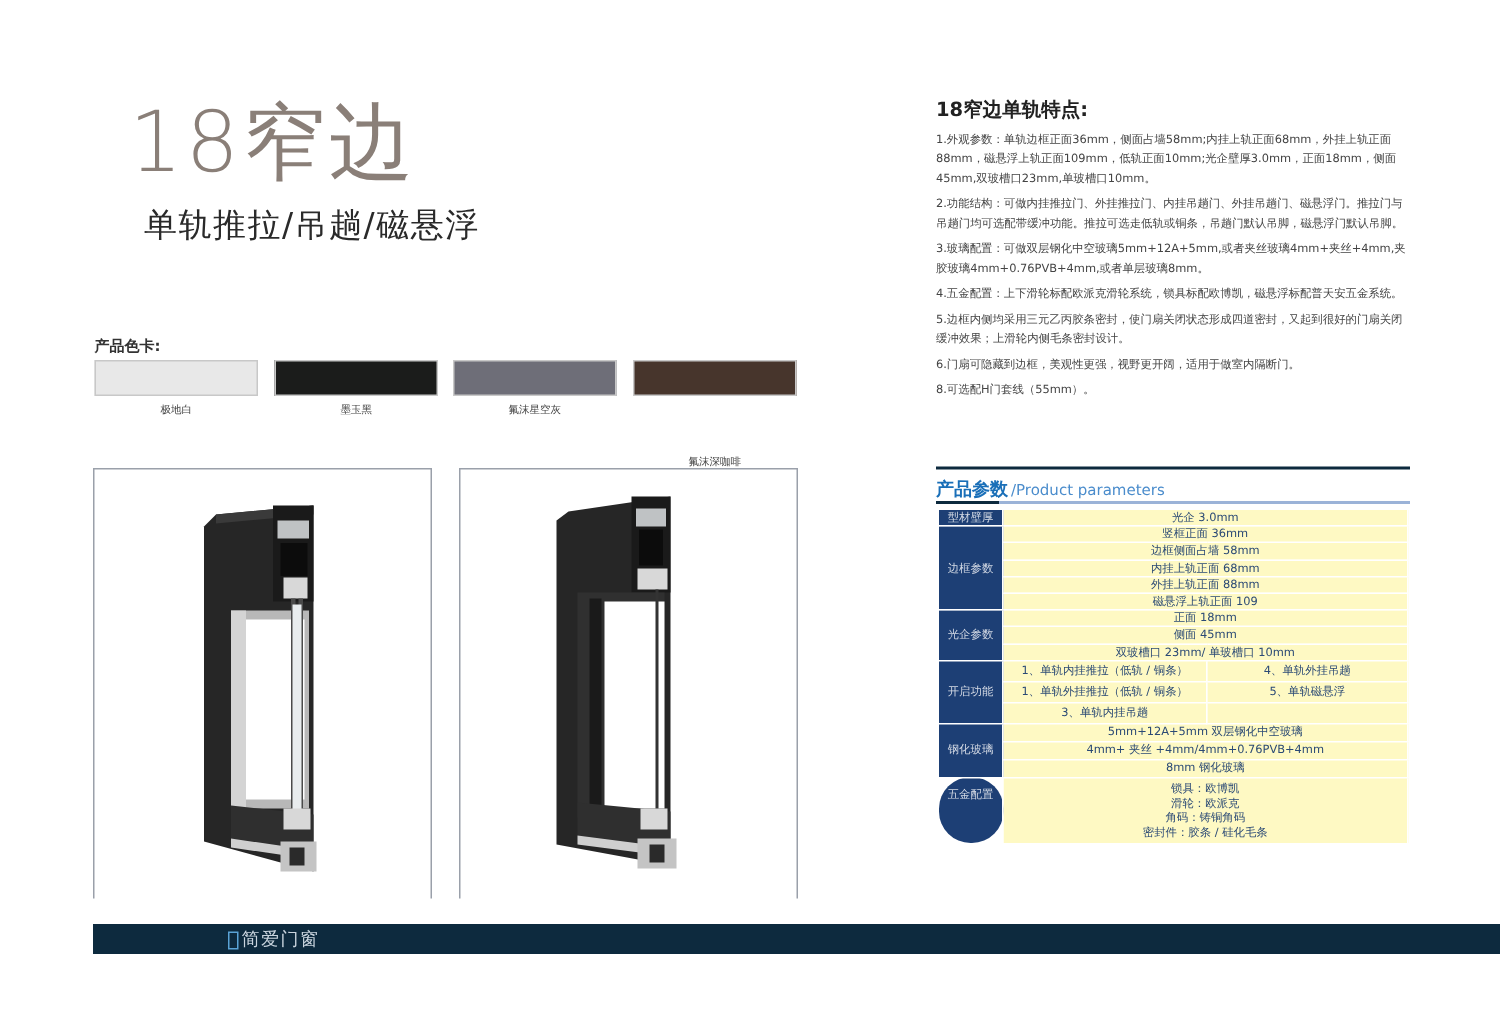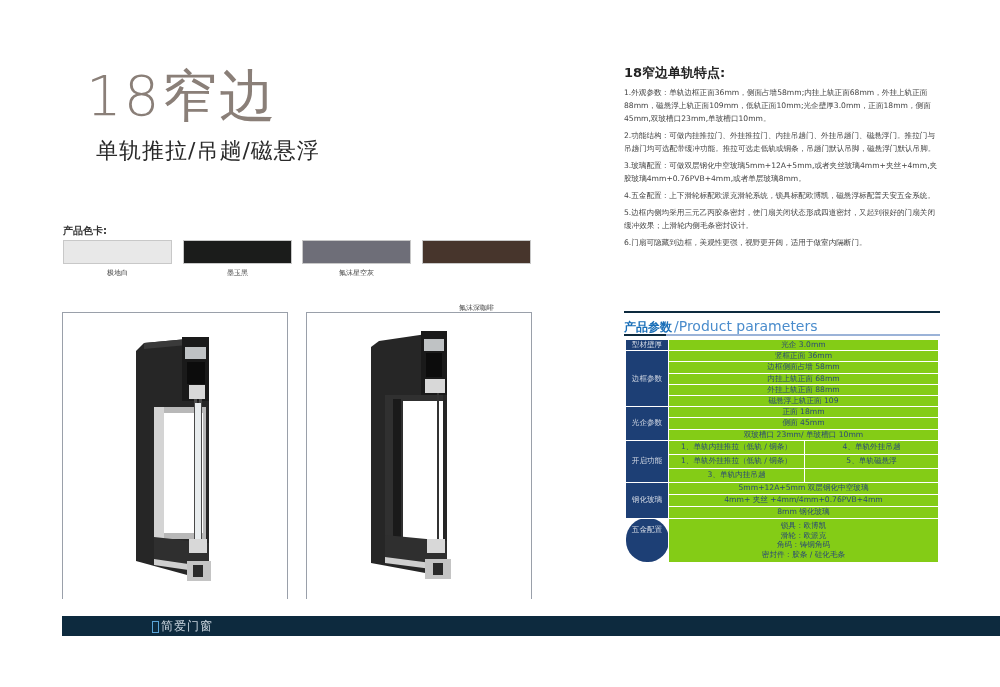--- a/index.html
+++ b/index.html
@@ -18,26 +18,26 @@
   .footer-bar { position: absolute; left: 62px; top: 616px; width: 956px; height: 20px; background: #0d2a3e; }
   .footer-logo { position: absolute; left: 90px; top: 2px; font-size: 12px; color: #c9d4de; letter-spacing: 1px; display: flex; align-items: center; gap: 2px; }
   .footer-logo .mark { display: inline-block; width: 7px; height: 12px; border: 1px solid #5aa3d6; }
 
   .features-title { position: absolute; left: 624px; top: 64px; font-size: 13px; font-weight: bold; color: #222; }
   .features { position: absolute; left: 624px; top: 86px; width: 314px; font-size: 7.6px; line-height: 13px; color: #444; }
   .features p { margin-bottom: 4px; }
 
   .params-rule { position: absolute; left: 624px; top: 311px; width: 316px; height: 2px; background: #0d2a3e; }
   .params-head { position: absolute; left: 624px; top: 318px; font-size: 12px; font-weight: bold; color: #1a6fb8; }
-  .params-head .en { font-weight: normal; font-size: 14px; color: #4a8ccc; margin-left: 2px; }
+  .params-head .en { font-weight: normal; font-size: 10px; color: #4a8ccc; margin-left: 2px; }
   .params-rule2 { position: absolute; left: 624px; top: 334px; width: 316px; height: 2px; background: #9bb3d8; }
   .params-rule2 .dark { position: absolute; left: 0; top: 0; width: 42px; height: 2px; background: #0d2a3e; }
 
   table.params { position: absolute; left: 625px; top: 339px; width: 314px; border-collapse: collapse; font-size: 7.6px; }
-  table.params td { height: 11.2px; border: 1px solid #ffffff; padding: 0; text-align: center; color: #2b4a75; background: #84cc16; line-height: 10px; }
+  table.params td { height: 11.2px; border: 1px solid #ffffff; padding: 0; text-align: center; color: #2b4a75; background: #fef9c3; line-height: 10px; }
   table.params td.head { background: #1d3f75; color: #d3d9e4; width: 43px; font-size: 7.6px; }
   table.params td.multi { line-height: 9.5px; padding: 1px 0; }
 </style>
 </head>
 <body>
 
 <div class="big-title">18窄边</div>
 <div class="sub-title">单轨推拉/吊趟/磁悬浮</div>
 
 <div class="swatch-label-title">产品色卡:</div>
@@ -99,20 +99,21 @@
 </div>
 
 <div class="features-title">18窄边单轨特点:</div>
 <div class="features">
   <p>1.外观参数：单轨边框正面36mm，侧面占墙58mm;内挂上轨正面68mm，外挂上轨正面88mm，磁悬浮上轨正面109mm，低轨正面10mm;光企壁厚3.0mm，正面18mm，侧面45mm,双玻槽口23mm,单玻槽口10mm。</p>
   <p>2.功能结构：可做内挂推拉门、外挂推拉门、内挂吊趟门、外挂吊趟门、磁悬浮门。推拉门与吊趟门均可选配带缓冲功能。推拉可选走低轨或铜条，吊趟门默认吊脚，磁悬浮门默认吊脚。</p>
   <p>3.玻璃配置：可做双层钢化中空玻璃5mm+12A+5mm,或者夹丝玻璃4mm+夹丝+4mm,夹胶玻璃4mm+0.76PVB+4mm,或者单层玻璃8mm。</p>
   <p>4.五金配置：上下滑轮标配欧派克滑轮系统，锁具标配欧博凯，磁悬浮标配普天安五金系统。</p>
   <p>5.边框内侧均采用三元乙丙胶条密封，使门扇关闭状态形成四道密封，又起到很好的门扇关闭缓冲效果；上滑轮内侧毛条密封设计。</p>
   <p>6.门扇可隐藏到边框，美观性更强，视野更开阔，适用于做室内隔断门。</p>
+  <p>8.可选配H门套线（55mm）。</p>
 </div>
 
 <div class="params-rule"></div>
 <div class="params-head">
   <span>产品参数</span><span class="en">/Product parameters</span>
 </div>
 <div class="params-rule2">
     <div class="dark"></div>
   </div>
 

